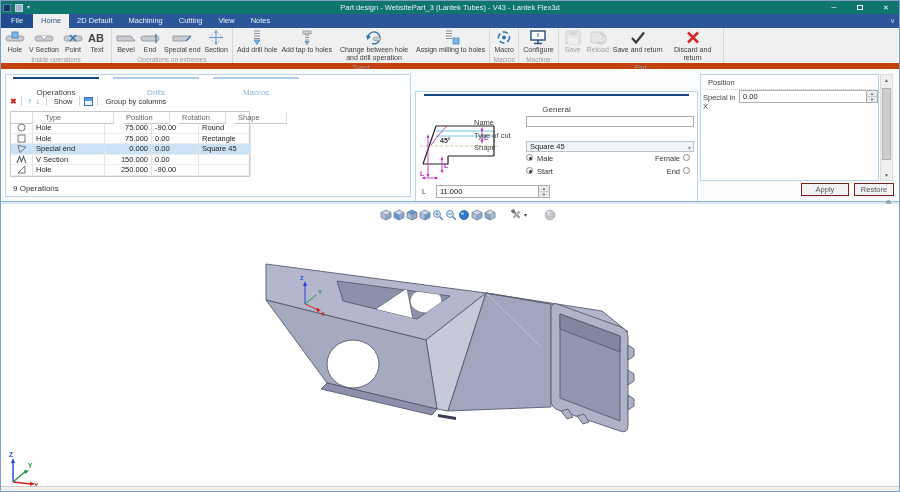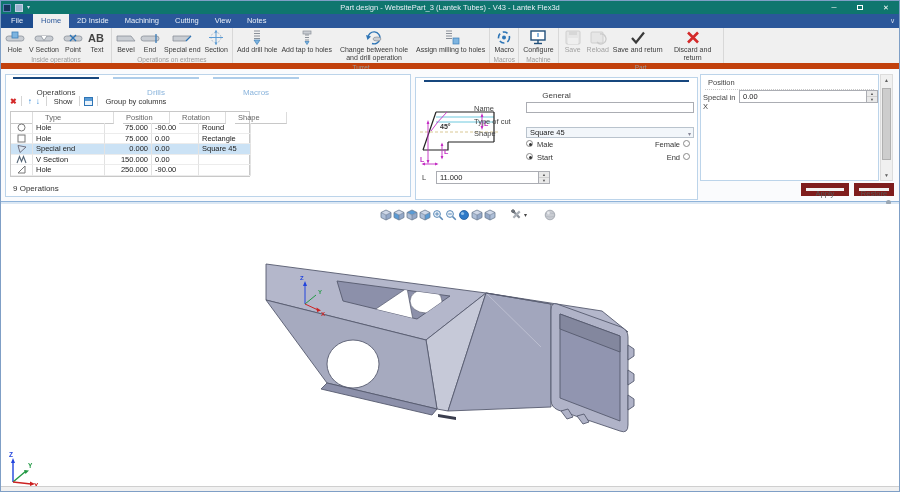--- a/index.html
+++ b/index.html
@@ -32,21 +32,21 @@
   .rib-btn.wide { max-width:80px; }
   .rib-btn.disabled { opacity:.45; filter:grayscale(1); }
   .rib-icon { height:15px; display:flex; align-items:center; }
   .rib-label { font-size:7px; line-height:1.15; text-align:center; color:#3a3a3a; margin-top:1px; }
   .rib-gname { font-size:6.5px; color:#9a9a9a; text-align:center; padding:1px 0 1px 0; }
 
   
   .panels { position:absolute; left:0; top:68px; width:100%; height:132px; background:#fafbfd; }
   .panel { position:absolute; background:#fff; border:1px solid #bcd4ea; }
   .panel.left  { left:4px;  top:5px; width:406px; height:123px; }
-  .panel.mid   { left:414px; top:8px; width:283px; height:123px; }
+  .panel.mid   { left:414px; top:22px; width:283px; height:123px; }
   .panel.right { left:699px; top:5px; width:179px; height:107px; }
 
   .ptabs { display:flex; height:17px; }
   .ptab { width:100px; text-align:center; }
   .ptab .tline { display:block; height:2px; margin:2px 7px 2px 7px; background:#aecdea; }
   .ptab .tlabel { font-size:8px; color:#8ab4dc; }
   .ptab.active .tline { background:#17477e; }
   .ptab.active .tlabel { color:#3c3c3c; }
 
   .op-toolbar { position:absolute; left:4px; top:19px; height:14px; display:flex; align-items:center; font-size:8px; color:#333; }
@@ -84,21 +84,21 @@
   .spinner { position:absolute; width:11px; display:flex; flex-direction:column; border:1px solid #abadb3; border-left:none; background:#e9e9e9; }
   .spinner span { flex:1; font-size:4px; line-height:5px; text-align:center; color:#555; border-bottom:1px solid #cfcfcf; }
   .spinner span:last-child { border-bottom:none; }
 
   
   .pos-title { position:absolute; left:7px; top:3px; font-size:7.5px; color:#444; }
   .pos-div { position:absolute; left:4px; right:4px; top:14px; border-bottom:1px dotted #c9c9c9; }
   .vscroll { position:absolute; left:879px; top:5px; width:13px; height:107px; background:#f0f0f0; border:1px solid #dcdcdc; }
   .vscroll .sarr { position:absolute; left:0; width:100%; text-align:center; font-size:5px; color:#606060; }
   .vscroll .sthumb { position:absolute; left:1px; width:9px; top:13px; height:72px; background:#cdcdcd; border:1px solid #b0b0b0; }
-  .pbtn { position:absolute; top:114px; height:13px; background:#f2f2f2; border:5px solid #7f1d1d; font-size:7.5px; color:#555;
+  .pbtn { position:absolute; top:114px; height:13px; background:#f2f2f2; border:1px solid #7f1d1d; font-size:7.5px; color:#555;
           text-align:center; line-height:11px; font-family:"Liberation Sans", sans-serif; }
 
   
   .splitter { position:absolute; left:0; top:200px; width:100%; height:3px; background:#dce8f4; border-top:1px solid #8fb3d9; }
   .splitter .pin { position:absolute; right:8px; top:-2px; width:5px; height:5px; border-radius:50%; background:#9aa7b4; }
 
   
   .viewport { position:absolute; left:0; top:203px; width:100%; height:282px; background:#fff; }
   .vtoolbar { position:absolute; left:378px; top:4px; display:flex; align-items:center; }
   .vtb { width:13px; height:13px; display:flex; align-items:center; justify-content:center; }
@@ -126,21 +126,21 @@
       <span>─</span>
       <span><i class="winmaxbox"></i></span>
       <span>✕</span>
     </div>
   </div>
 
   <div class="menubar">
     <div id="menu-tabs" style="display:flex">
         <div class="mtab file">File</div>
         <div class="mtab active">Home</div>
-        <div class="mtab">2D Inside</div>
+        <div class="mtab">2D Default</div>
         <div class="mtab">Machining</div>
         <div class="mtab">Cutting</div>
         <div class="mtab">View</div>
         <div class="mtab">Notes</div>
       </div>
     <span class="collapse">∨</span>
   </div>
 
   <div class="ribbon" id="ribbon">
       <div class="rib-group">

